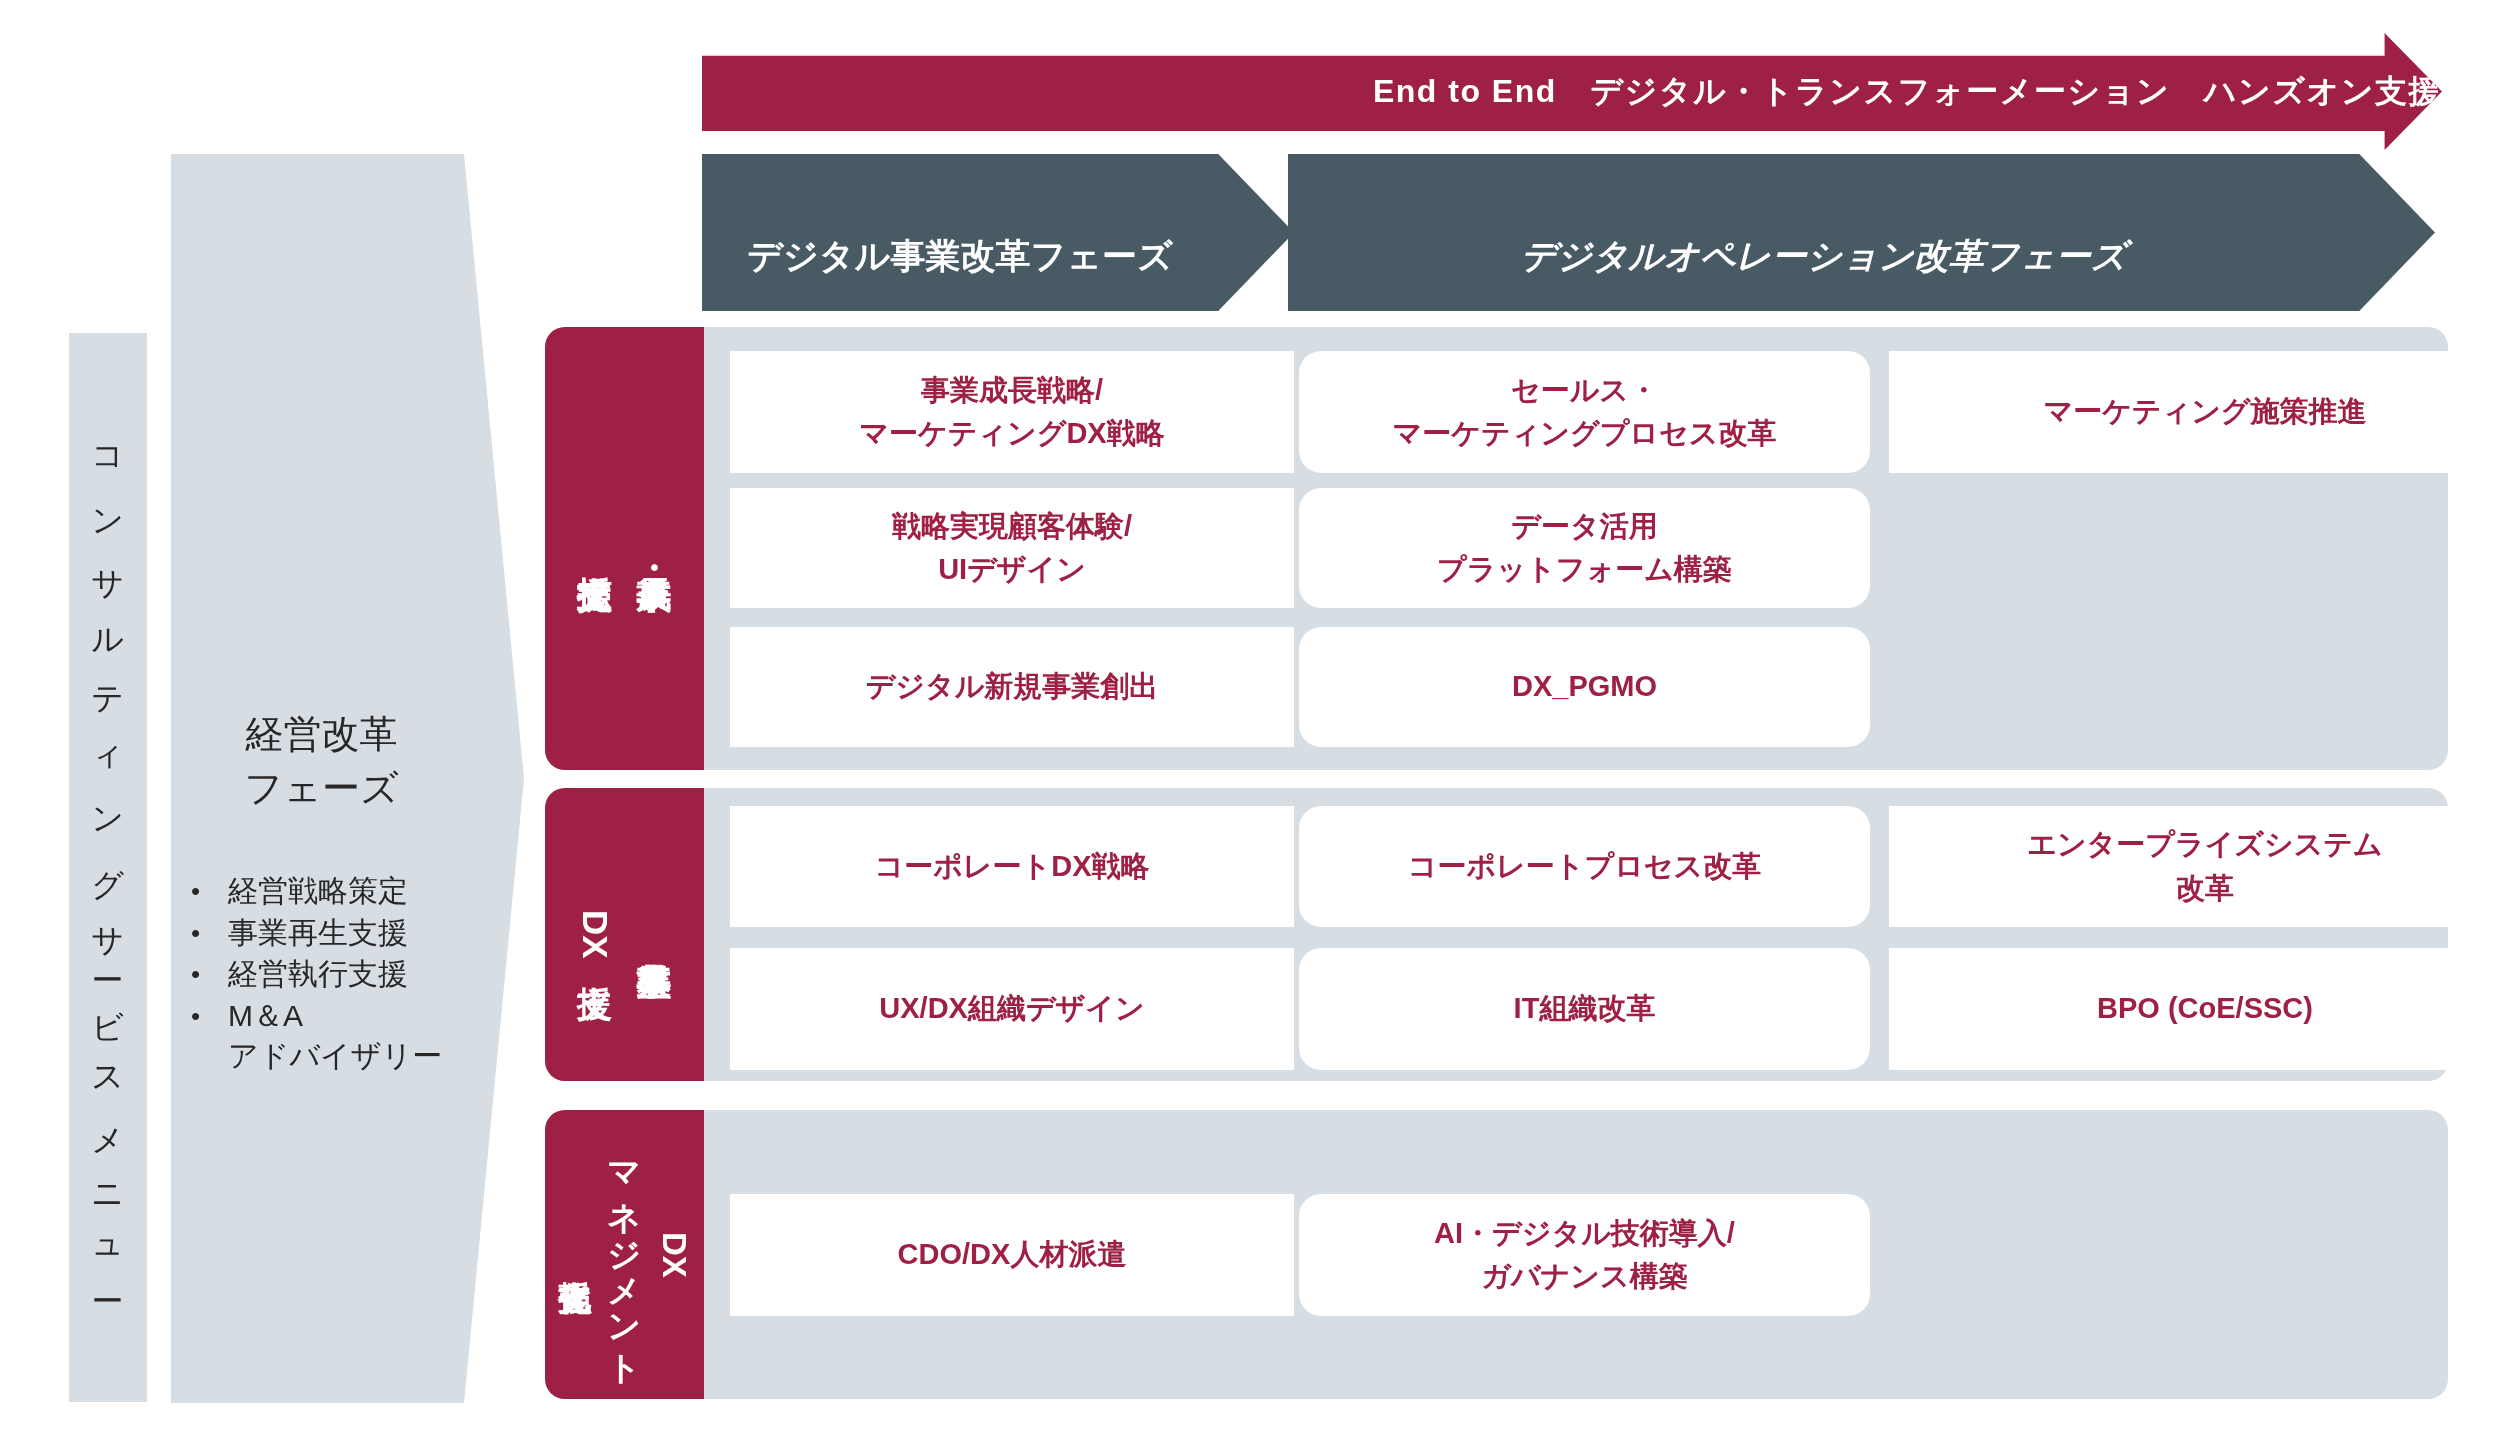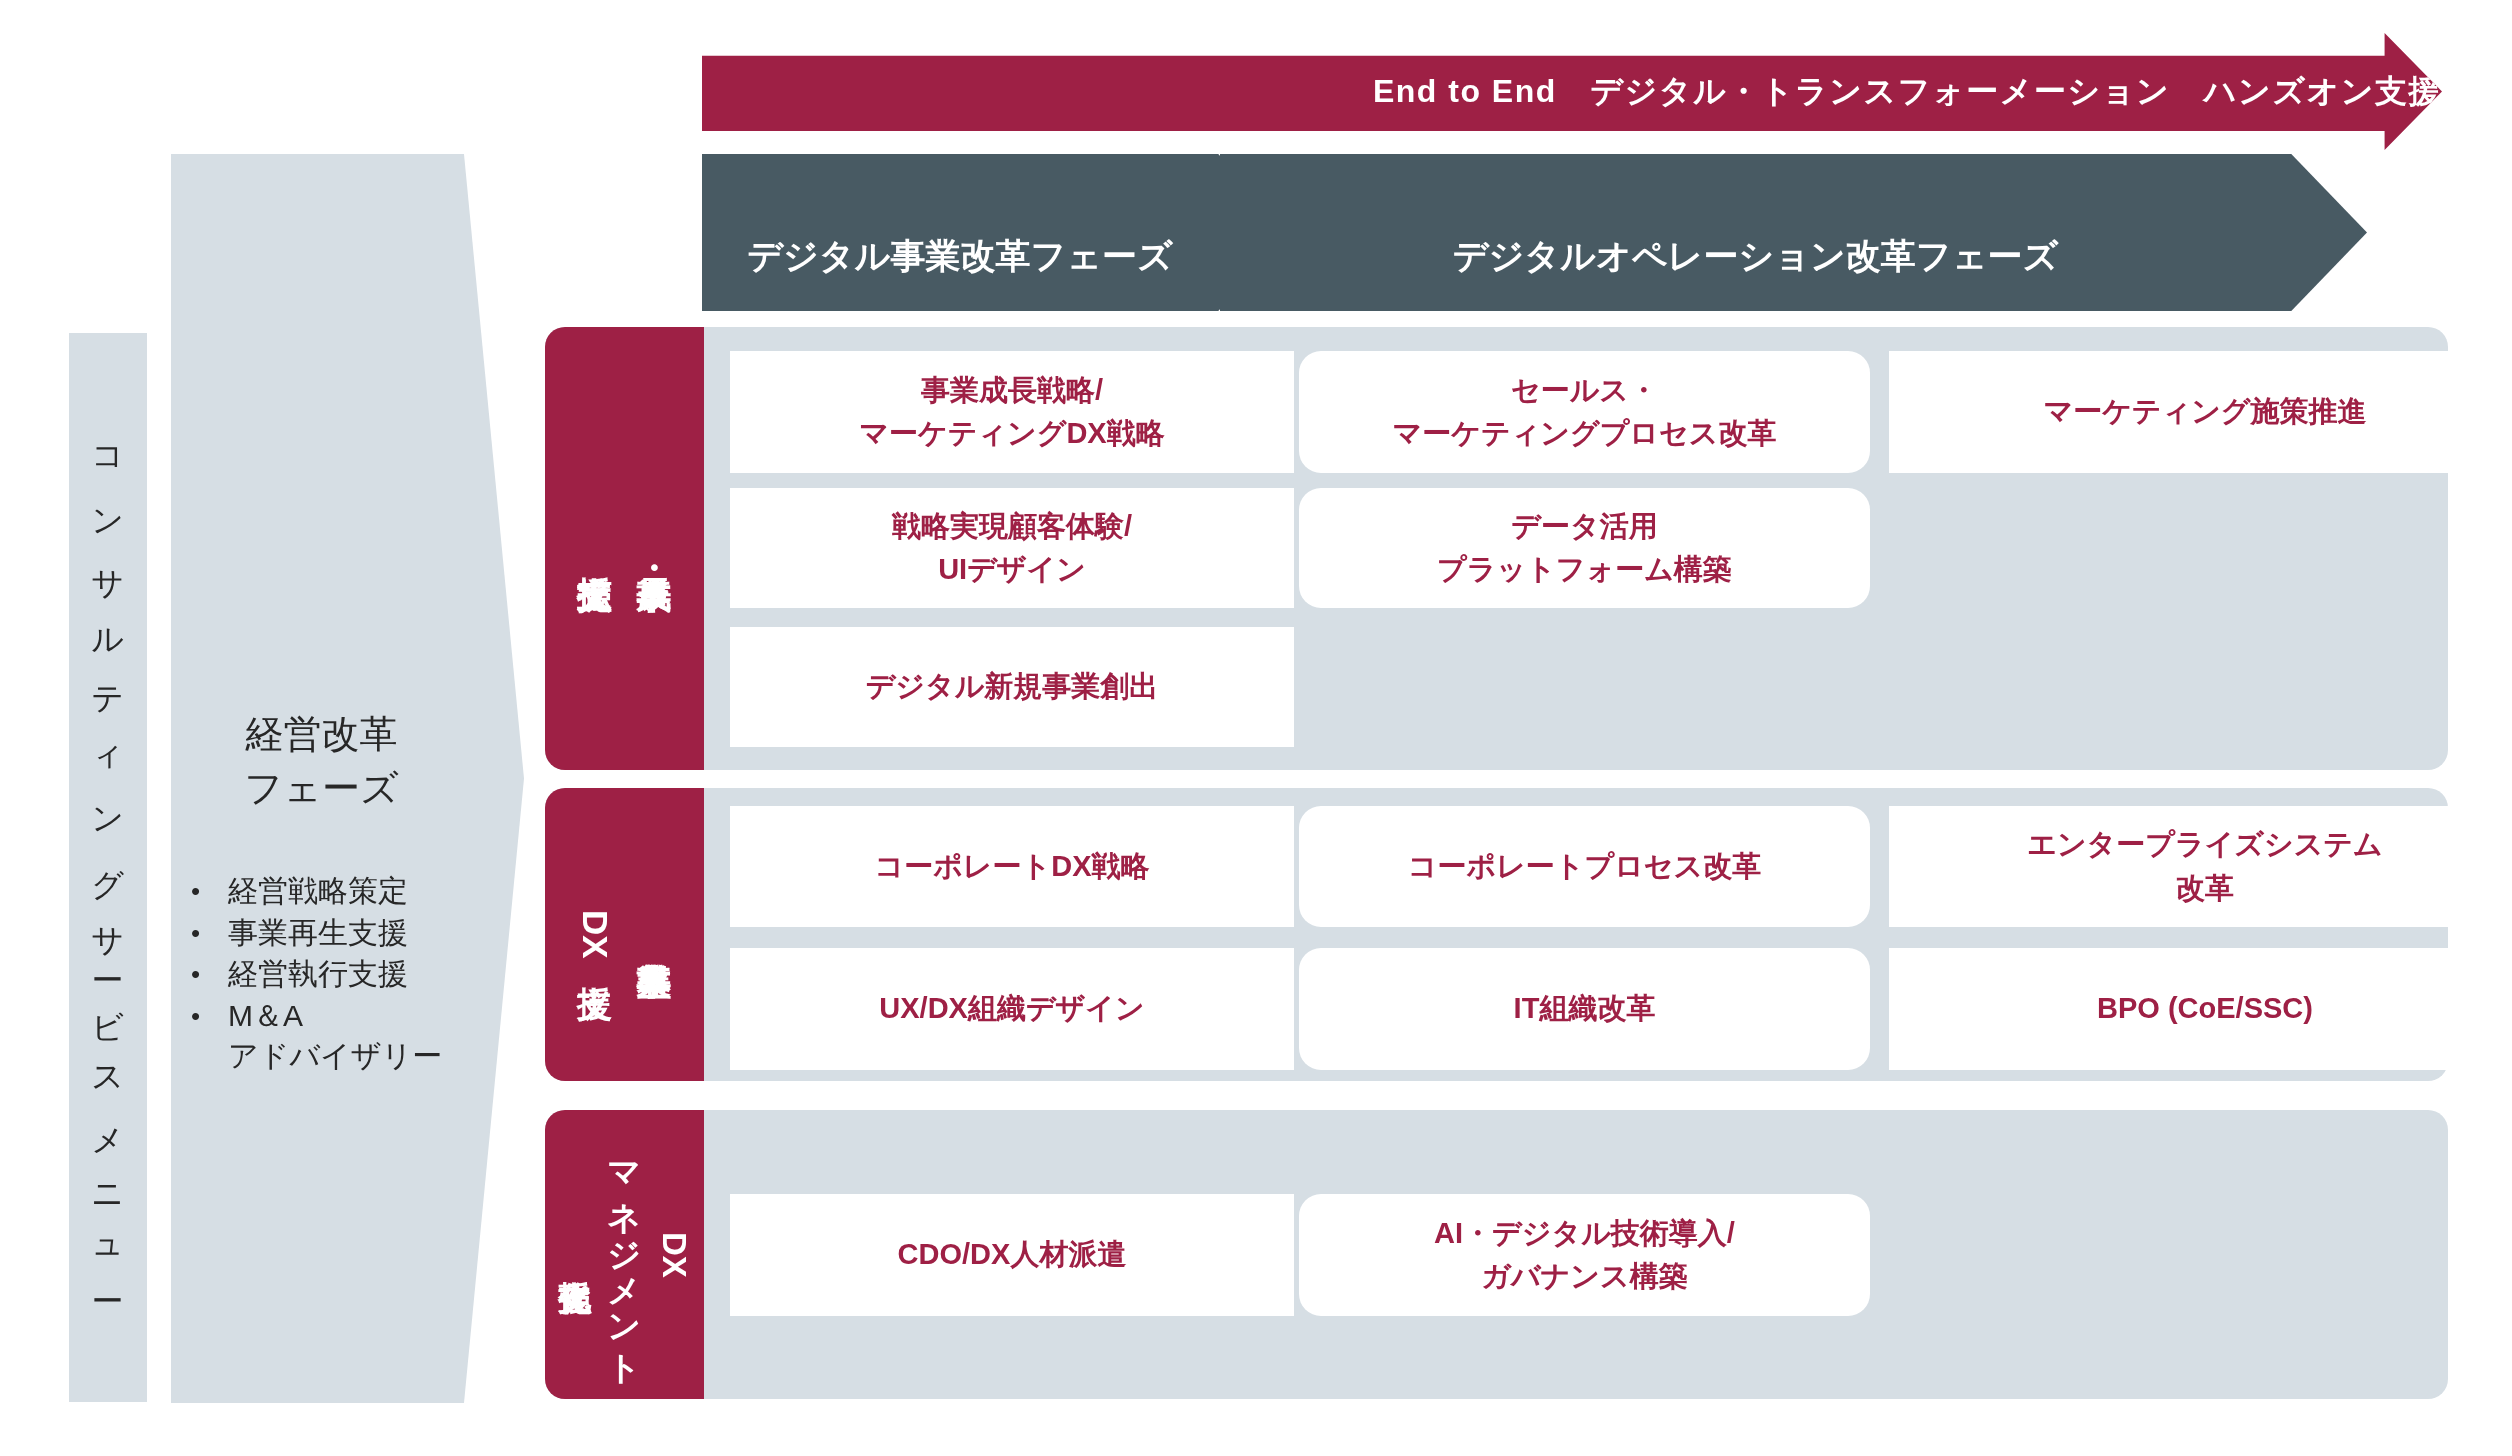--- a/index.html
+++ b/index.html
@@ -34,23 +34,24 @@
     position:absolute;top:154px;height:157px;background:var(--slate);
     display:flex;align-items:center;justify-content:center;
   }
   .phase .label{color:#fff;font-size:35px;font-weight:bold;white-space:nowrap;margin-top:48px;}
   .phase1{
     left:702px;width:592px;
     clip-path:polygon(0 0,87.2% 0,100% 50%,87.2% 100%,0 100%);
     padding-right:76px;
   }
   .phase2{
-    left:1220px;width:1147px;
+    left:1288px;width:1147px;
     clip-path:polygon(0 0,93.4% 0,100% 50%,93.4% 100%,0 100%);
     padding-right:76px;
+    font-style:italic;
   }
 
   
   .side-bar{
     position:absolute;left:69px;top:333px;width:78px;height:1069px;
     background:var(--band);
     display:flex;align-items:center;justify-content:center;
   }
   .side-bar .vtext{
     writing-mode:vertical-rl;text-orientation:mixed;
@@ -176,20 +177,21 @@
   <div class="cell col1 g1r1">事業成長戦略/
 マーケティングDX戦略</div>
   <div class="cell col2 g1r1">セールス・
 マーケティングプロセス改革</div>
   <div class="cell col3 g1r1">マーケティング施策推進</div>
   <div class="cell col1 g1r2">戦略実現顧客体験/
 UIデザイン</div>
   <div class="cell col2 g1r2">データ活用
 プラットフォーム構築</div>
   <div class="cell col1 g1r3">デジタル新規事業創出</div>
+  <div class="cell col2 g1r3">DX_PGMO</div>
 
   <div class="cell col1 g2r1">コーポレートDX戦略</div>
   <div class="cell col2 g2r1">コーポレートプロセス改革</div>
   <div class="cell col3 g2r1">エンタープライズシステム
 改革</div>
   <div class="cell col1 g2r2">UX/DX組織デザイン</div>
   <div class="cell col2 g2r2">IT組織改革</div>
   <div class="cell col3 g2r2">BPO (CoE/SSC)</div>
 
   <div class="cell col1 g3r1">CDO/DX人材派遣</div>

